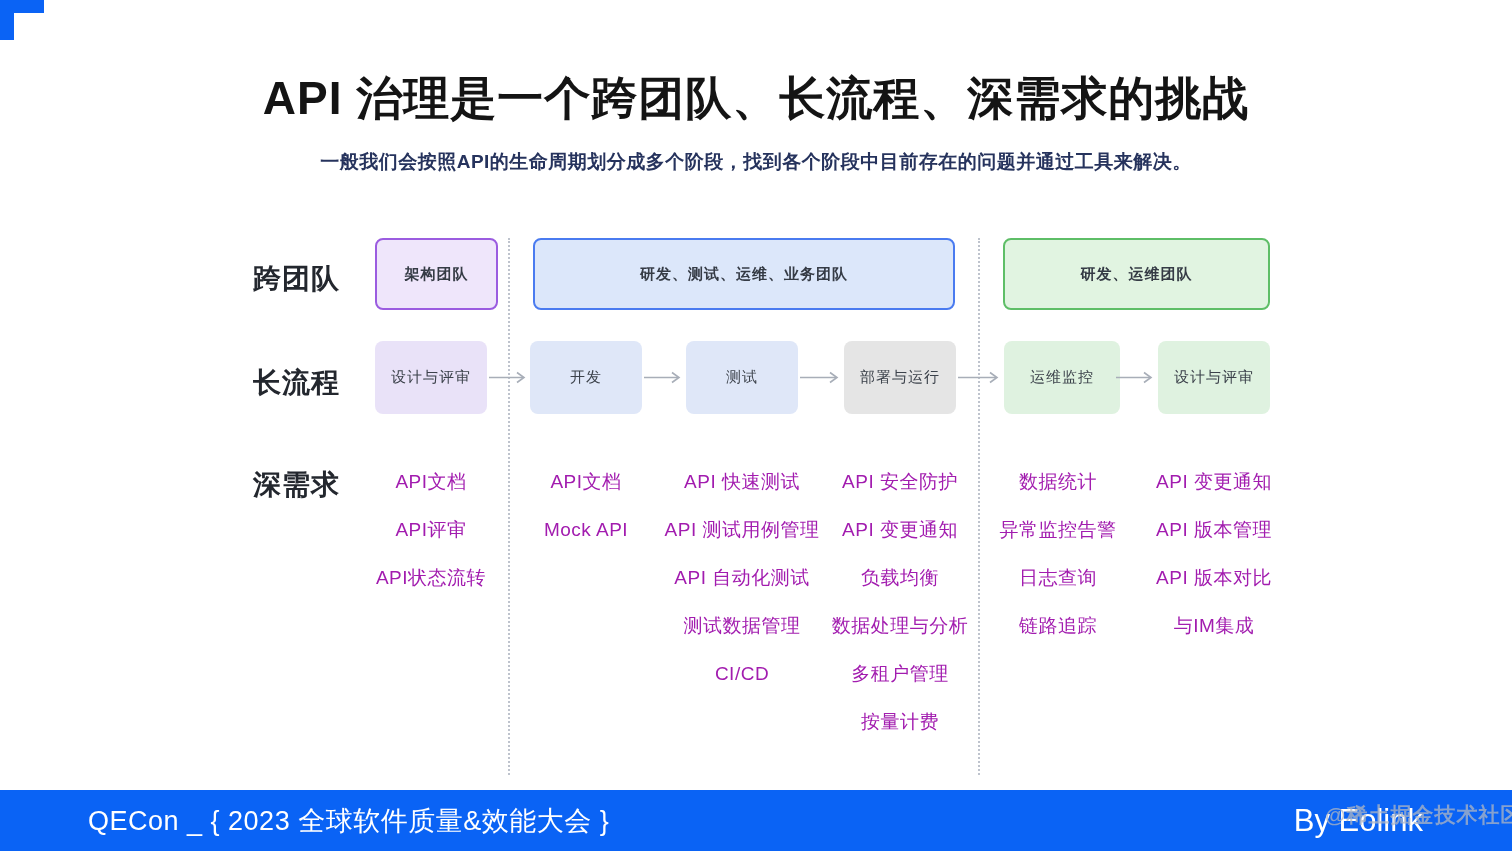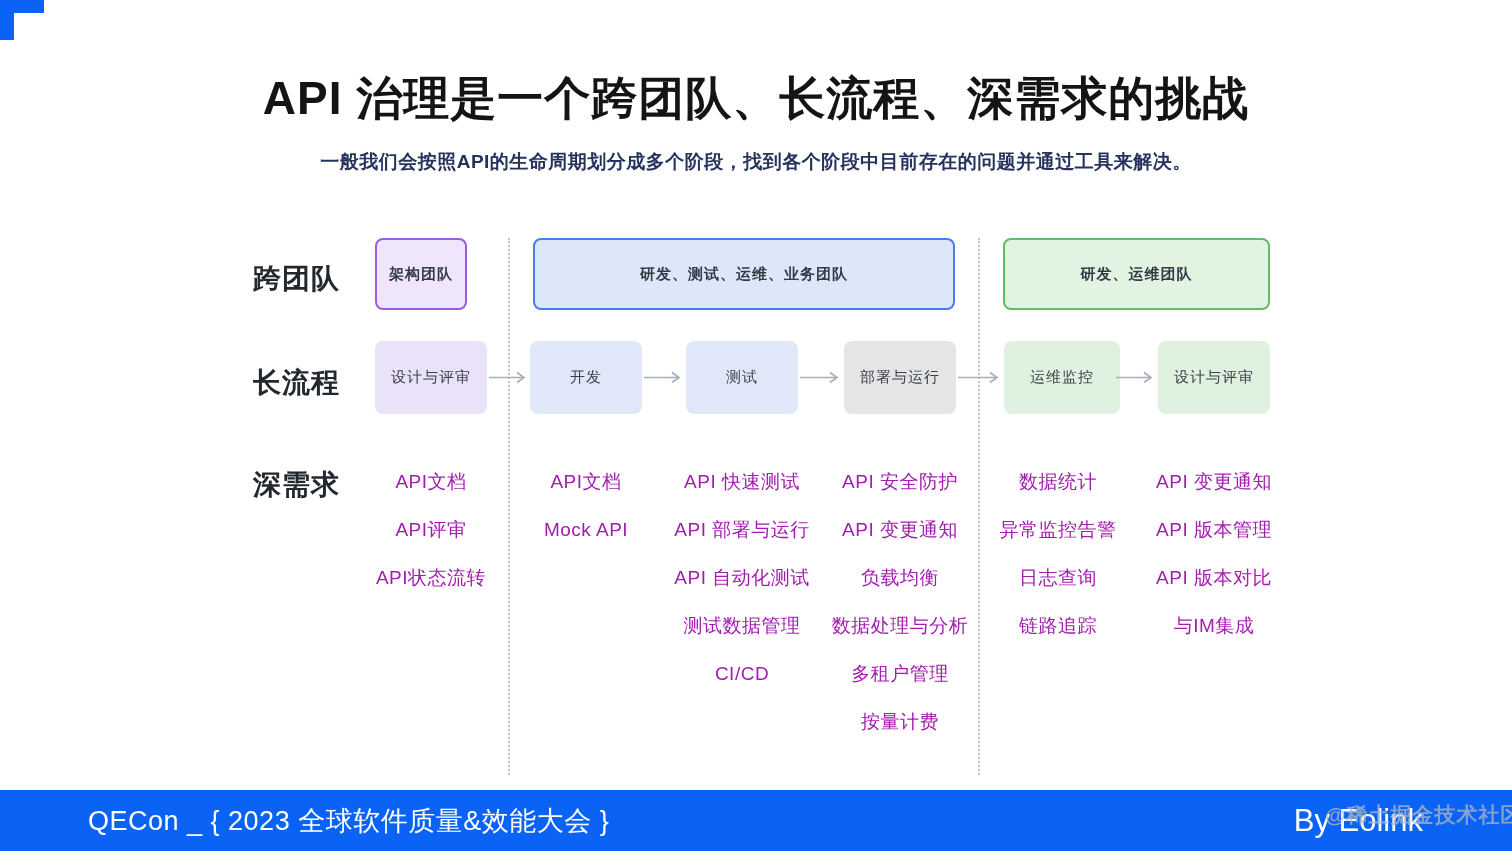--- a/index.html
+++ b/index.html
@@ -33,21 +33,21 @@
   .row-label.r2{top:364px;}
   .row-label.r3{top:466px;}
 
   .team-box{
     position:absolute;top:238px;height:72px;
     border:2px solid;border-radius:8px;
     display:flex;align-items:center;justify-content:center;
     font-size:15px;font-weight:700;color:#353B45;
     box-sizing:border-box;letter-spacing:1px;
   }
-  .team-box.t1{left:375px;width:92px;}
+  .team-box.t1{left:375px;width:123px;}
   .team-box.t2{left:533px;width:422px;}
   .team-box.t3{left:1003px;width:267px;}
 
   .stage-box{
     position:absolute;top:341px;height:73px;border-radius:8px;
     display:flex;align-items:center;justify-content:center;
     font-size:15px;font-weight:500;color:#3C424B;letter-spacing:1px;
   }
   .stage-box.s1{left:375px;width:112px;}
   .stage-box.s2{left:530px;width:112px;}
@@ -167,21 +167,21 @@
       <div class="need-item">API文档</div>
       <div class="need-item">API评审</div>
       <div class="need-item">API状态流转</div>
     </div>
   <div class="needs-col c2">
       <div class="need-item">API文档</div>
       <div class="need-item">Mock API</div>
     </div>
   <div class="needs-col c3">
       <div class="need-item">API 快速测试</div>
-      <div class="need-item">API 部署与运行</div>
+      <div class="need-item">API 测试用例管理</div>
       <div class="need-item">API 自动化测试</div>
       <div class="need-item">测试数据管理</div>
       <div class="need-item">CI/CD</div>
     </div>
   <div class="needs-col c4">
       <div class="need-item">API 安全防护</div>
       <div class="need-item">API 变更通知</div>
       <div class="need-item">负载均衡</div>
       <div class="need-item">数据处理与分析</div>
       <div class="need-item">多租户管理</div>

